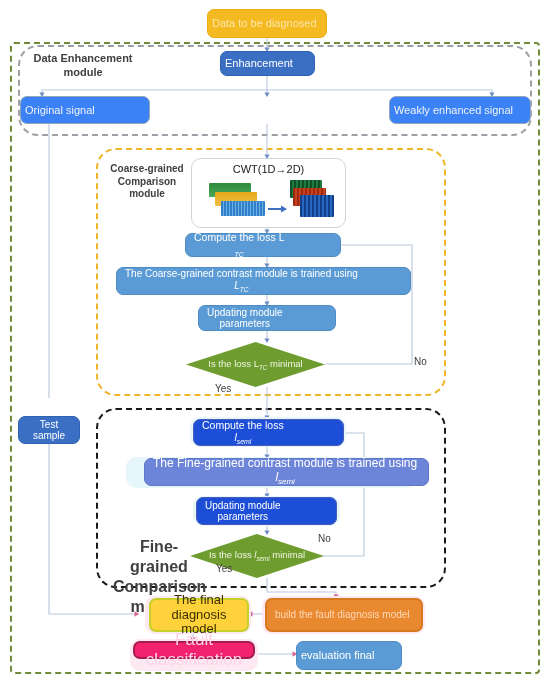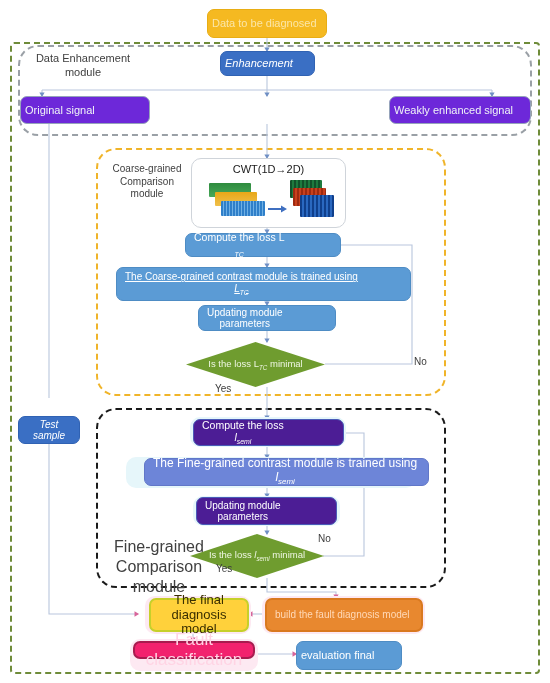--- a/index.html
+++ b/index.html
@@ -15,24 +15,24 @@
     position: absolute;
     display: flex; align-items: center; justify-content: flex-start;
     text-align: center;
     border-radius: 7px;
     line-height: 1.15;
     z-index: 5;
   }
   .node span { display: block; padding: 0 4px; }
   
   .n-amber  { background: #f5b921; color: #fbe6a8; border: 1px solid #e8ad14; }
-  .n-blue   { background: #3a6fc4; color: #ffffff; border: 1px solid #3062b3; font-style: italic; }
-  .n-grey   { background: #6d28d9; color: #f0f3f7; border: 1px solid #95a4ba; }
+  .n-blue   { background: #3a6fc4; color: #ffffff; border: 1px solid #3062b3; }
+  .n-grey   { background: #3b82f6; color: #f0f3f7; border: 1px solid #95a4ba; }
   .n-lblue  { background: #5b9bd5; color: #ffffff; border: 1px solid #4e8cc4; }
-  .n-pblue  { background: #4c1d95; color: #ffffff; border: 1px solid #4a5bb8; }
+  .n-pblue  { background: #1d4ed8; color: #ffffff; border: 1px solid #4a5bb8; }
   .n-plblue { background: #6d85d8; color: #ffffff; border: 1px solid #6177c8; }
   .n-gold   { background: #ffd13b; color: #3a2f00; border: 2px solid #c6d02a; }
   .n-orange { background: #e8882f; color: #ffd9b8; border: 2px solid #d9791f; }
   .n-pink   { background: #f2226e; color: #ffd4e4; border: 2px solid #a81b4f; }
   
   .halo { position: absolute; border-radius: 10px; z-index: 4; }
   .halo-pink { background: #fde9f2; }
   .halo-cyan { background: #e6f6fa; }
   
   .diamond {
@@ -50,21 +50,21 @@
   }
   
   .modbox { position: absolute; z-index: 1; border-radius: 20px; }
   .mod-green  { border: 2px dashed #6f8c3a; border-radius: 4px; }
   .mod-grey   { border: 2px dashed #9aa0a6; }
   .mod-orange { border: 2px dashed #f0b429; }
   .mod-black  { border: 2px dashed #1a1a1a; }
   
   .mlabel {
     position: absolute; z-index: 3;
-    color: #404040; text-align: center; line-height: 1.25;
+    color: #404040; text-align: center; line-height: 1.25; font-weight: bold;
   }
   .flow-lbl {
     position: absolute; z-index: 6;
     color: #3c3c3c; font-size: 10px;
   }
   
   #cwt-card {
     position: absolute; z-index: 5;
     background: #ffffff; border: 1px solid #cfd4da; border-radius: 10px;
   }
@@ -200,21 +200,21 @@
     <div class="spec" style="left:101px; top:29px; width:33px; height:18px;
          background:repeating-linear-gradient(90deg,#9e2a10 0 2px,#c8401d 2px 4px);"></div>
     <div class="spec" style="left:108px; top:36px; width:34px; height:22px;
          background:repeating-linear-gradient(90deg,#0f3f8c 0 2px,#2a68c0 2px 4px);"></div>
   </div>
 
   <div class="node n-lblue" style="left:185px; top:233px; width:156px; height:24px; font-size:10.5px;">
     <span><span>Compute the loss L</span><sub class="sb">TC</sub></span>
   </div>
 
-  <div class="node n-lblue" style="left:116px; top:267px; width:295px; height:34px; font-size:10px;text-decoration:underline;">
+  <div class="node n-lblue" style="left:116px; top:267px; width:295px; height:28px; font-size:10px;">
     <span><span>The Coarse-grained contrast module is trained using </span><em class="it">L</em><sub class="sb">TC</sub></span>
   </div>
 
   <div class="node n-lblue" style="left:198px; top:305px; width:138px; height:26px; font-size:10px;">
     <span>
       <span>Updating  module</span>
       <span>parameters</span>
     </span>
   </div>
 

